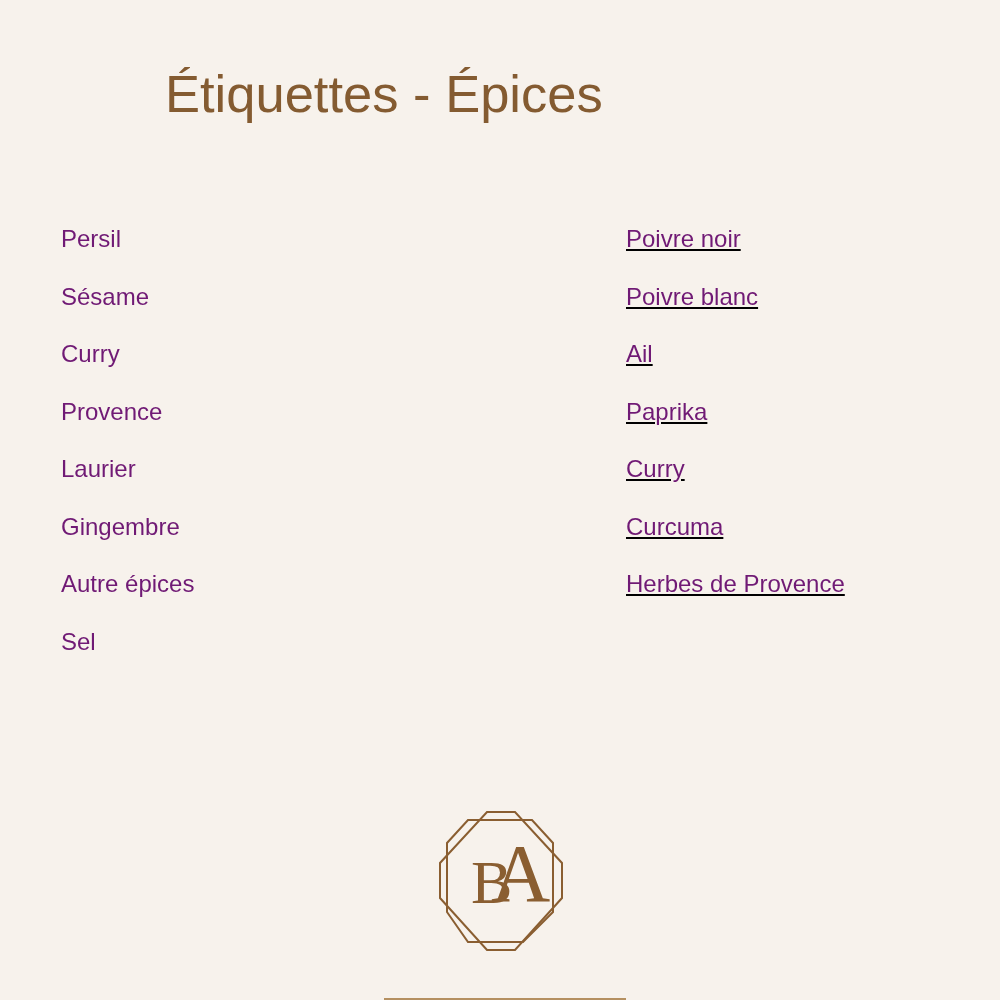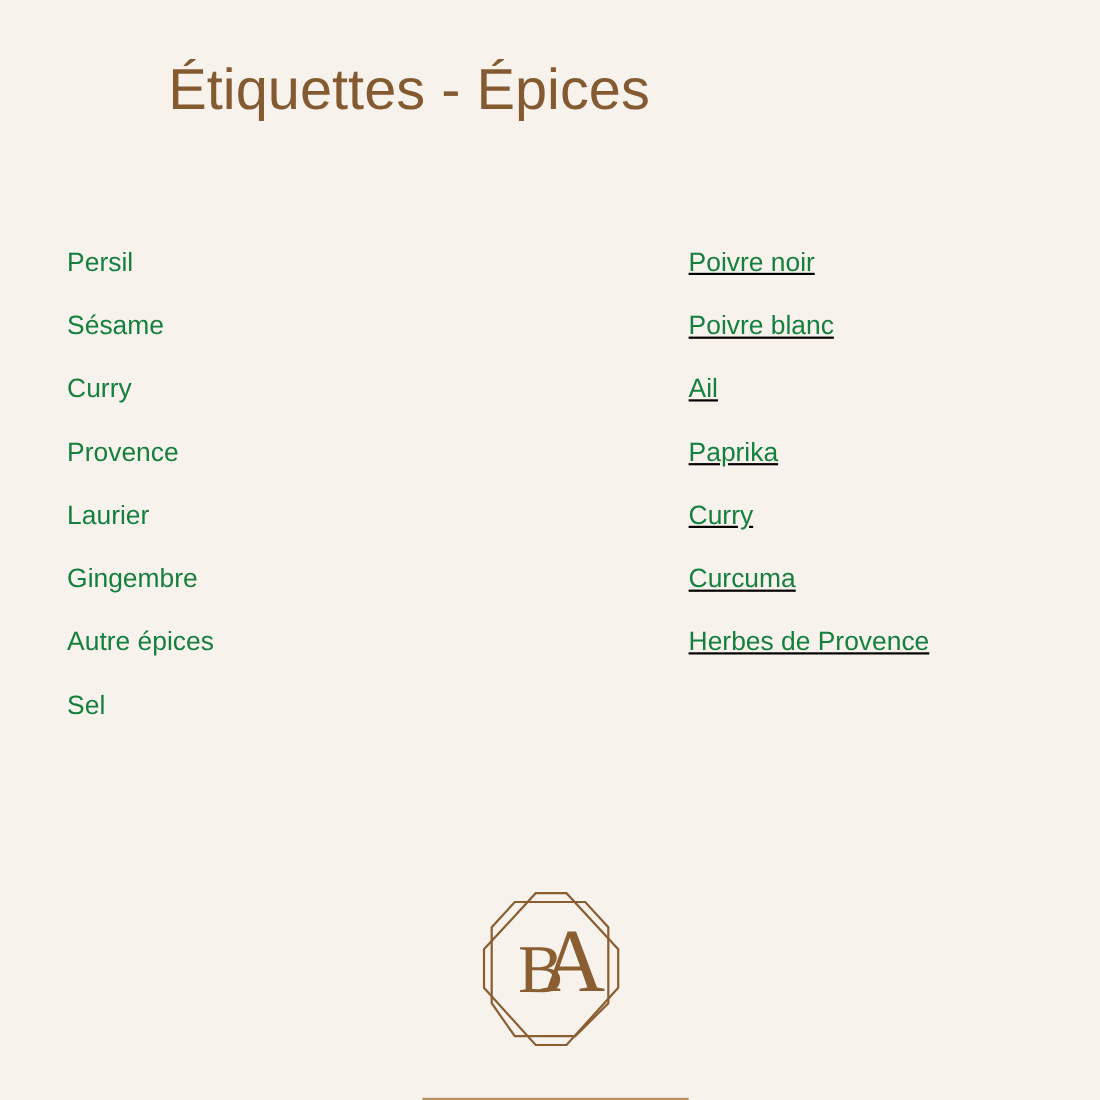--- a/index.html
+++ b/index.html
@@ -11,42 +11,42 @@
       height: 1000px;
       background: #F7F2EC;
       position: relative;
       overflow: hidden;
       font-family: "Liberation Sans", sans-serif;
     }
     .title {
       position: absolute;
       left: 153px;
       top: 56px;
-      margin: 0;
+      margin: 12px;
       font-size: 52.5px;
       font-weight: normal;
       color: #845B31;
       line-height: 1;
       white-space: nowrap;
       letter-spacing: 0px;
     }
     .col {
       position: absolute;
       top: 224px;
       list-style: none;
       margin: 0;
       padding: 0;
     }
     .col-left { left: 61px; }
     .col-right { left: 626px; text-decoration: underline; }
     .col li {
       height: 57.5px;
       line-height: 30px;
       font-size: 24px;
-      color: #15803d;
+      color: #701a75;
       white-space: nowrap;
     }
     .logo {
       position: absolute;
       left: 0;
       top: 0;
       width: 1000px;
       height: 1000px;
       pointer-events: none;
     }

